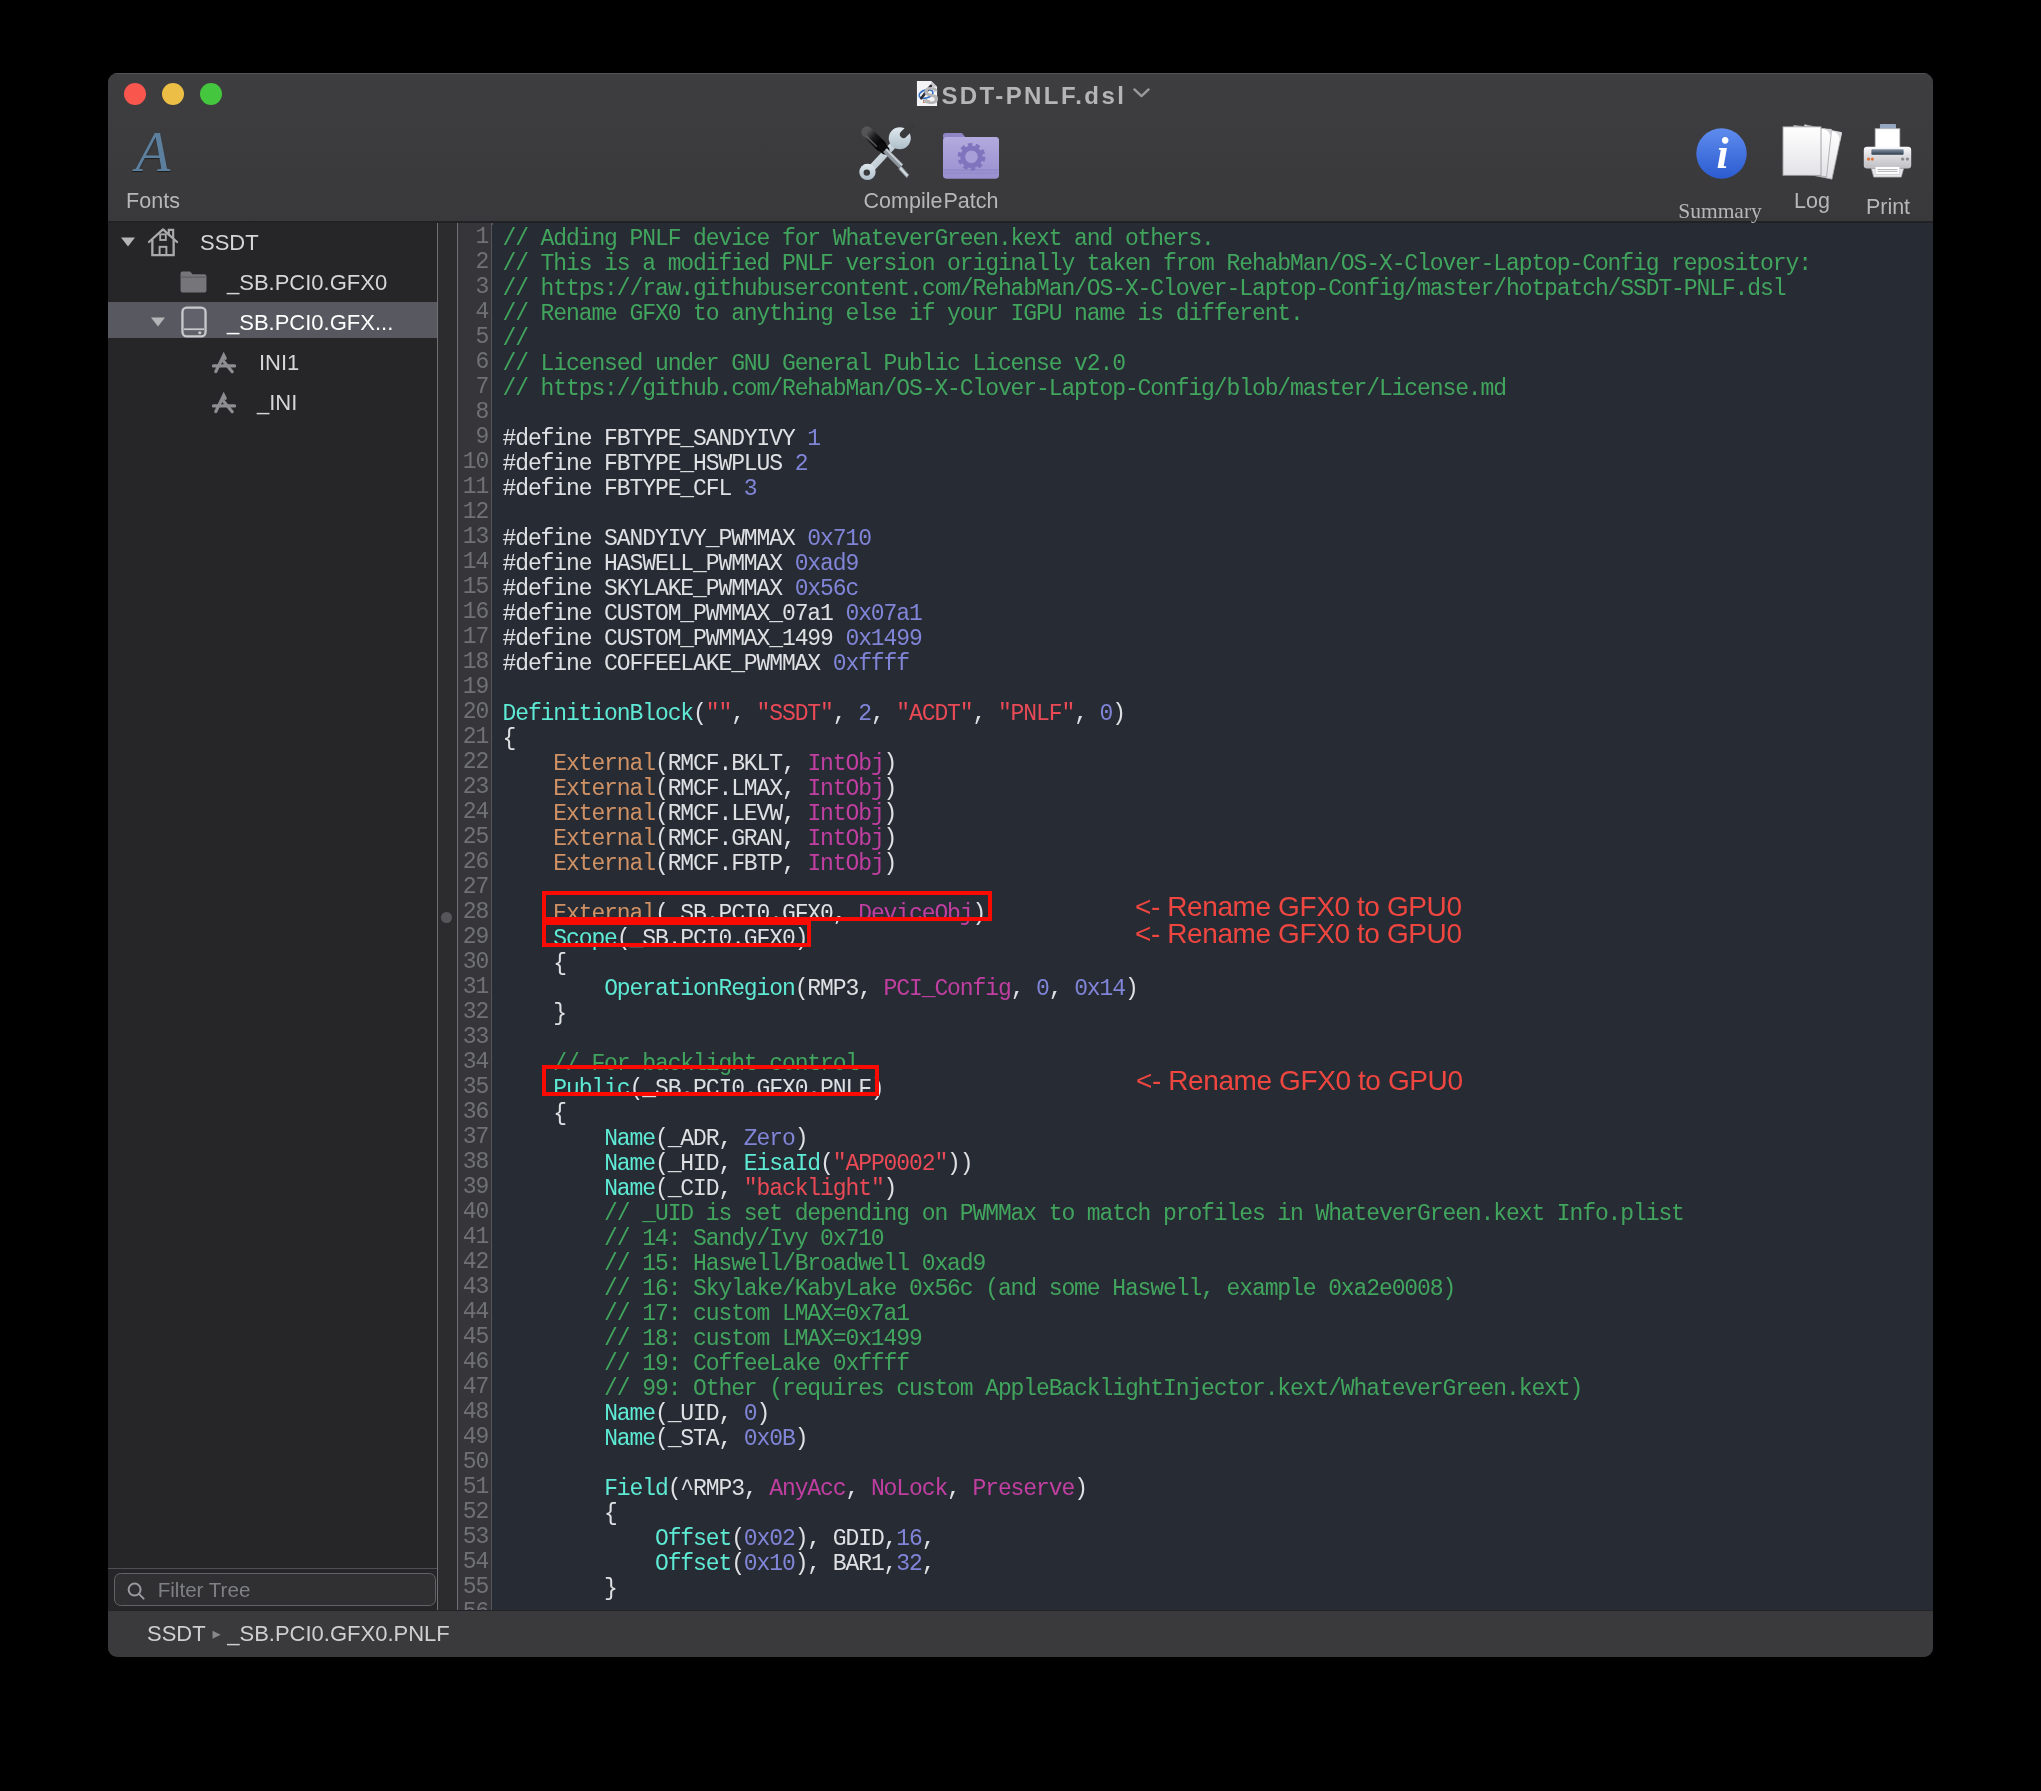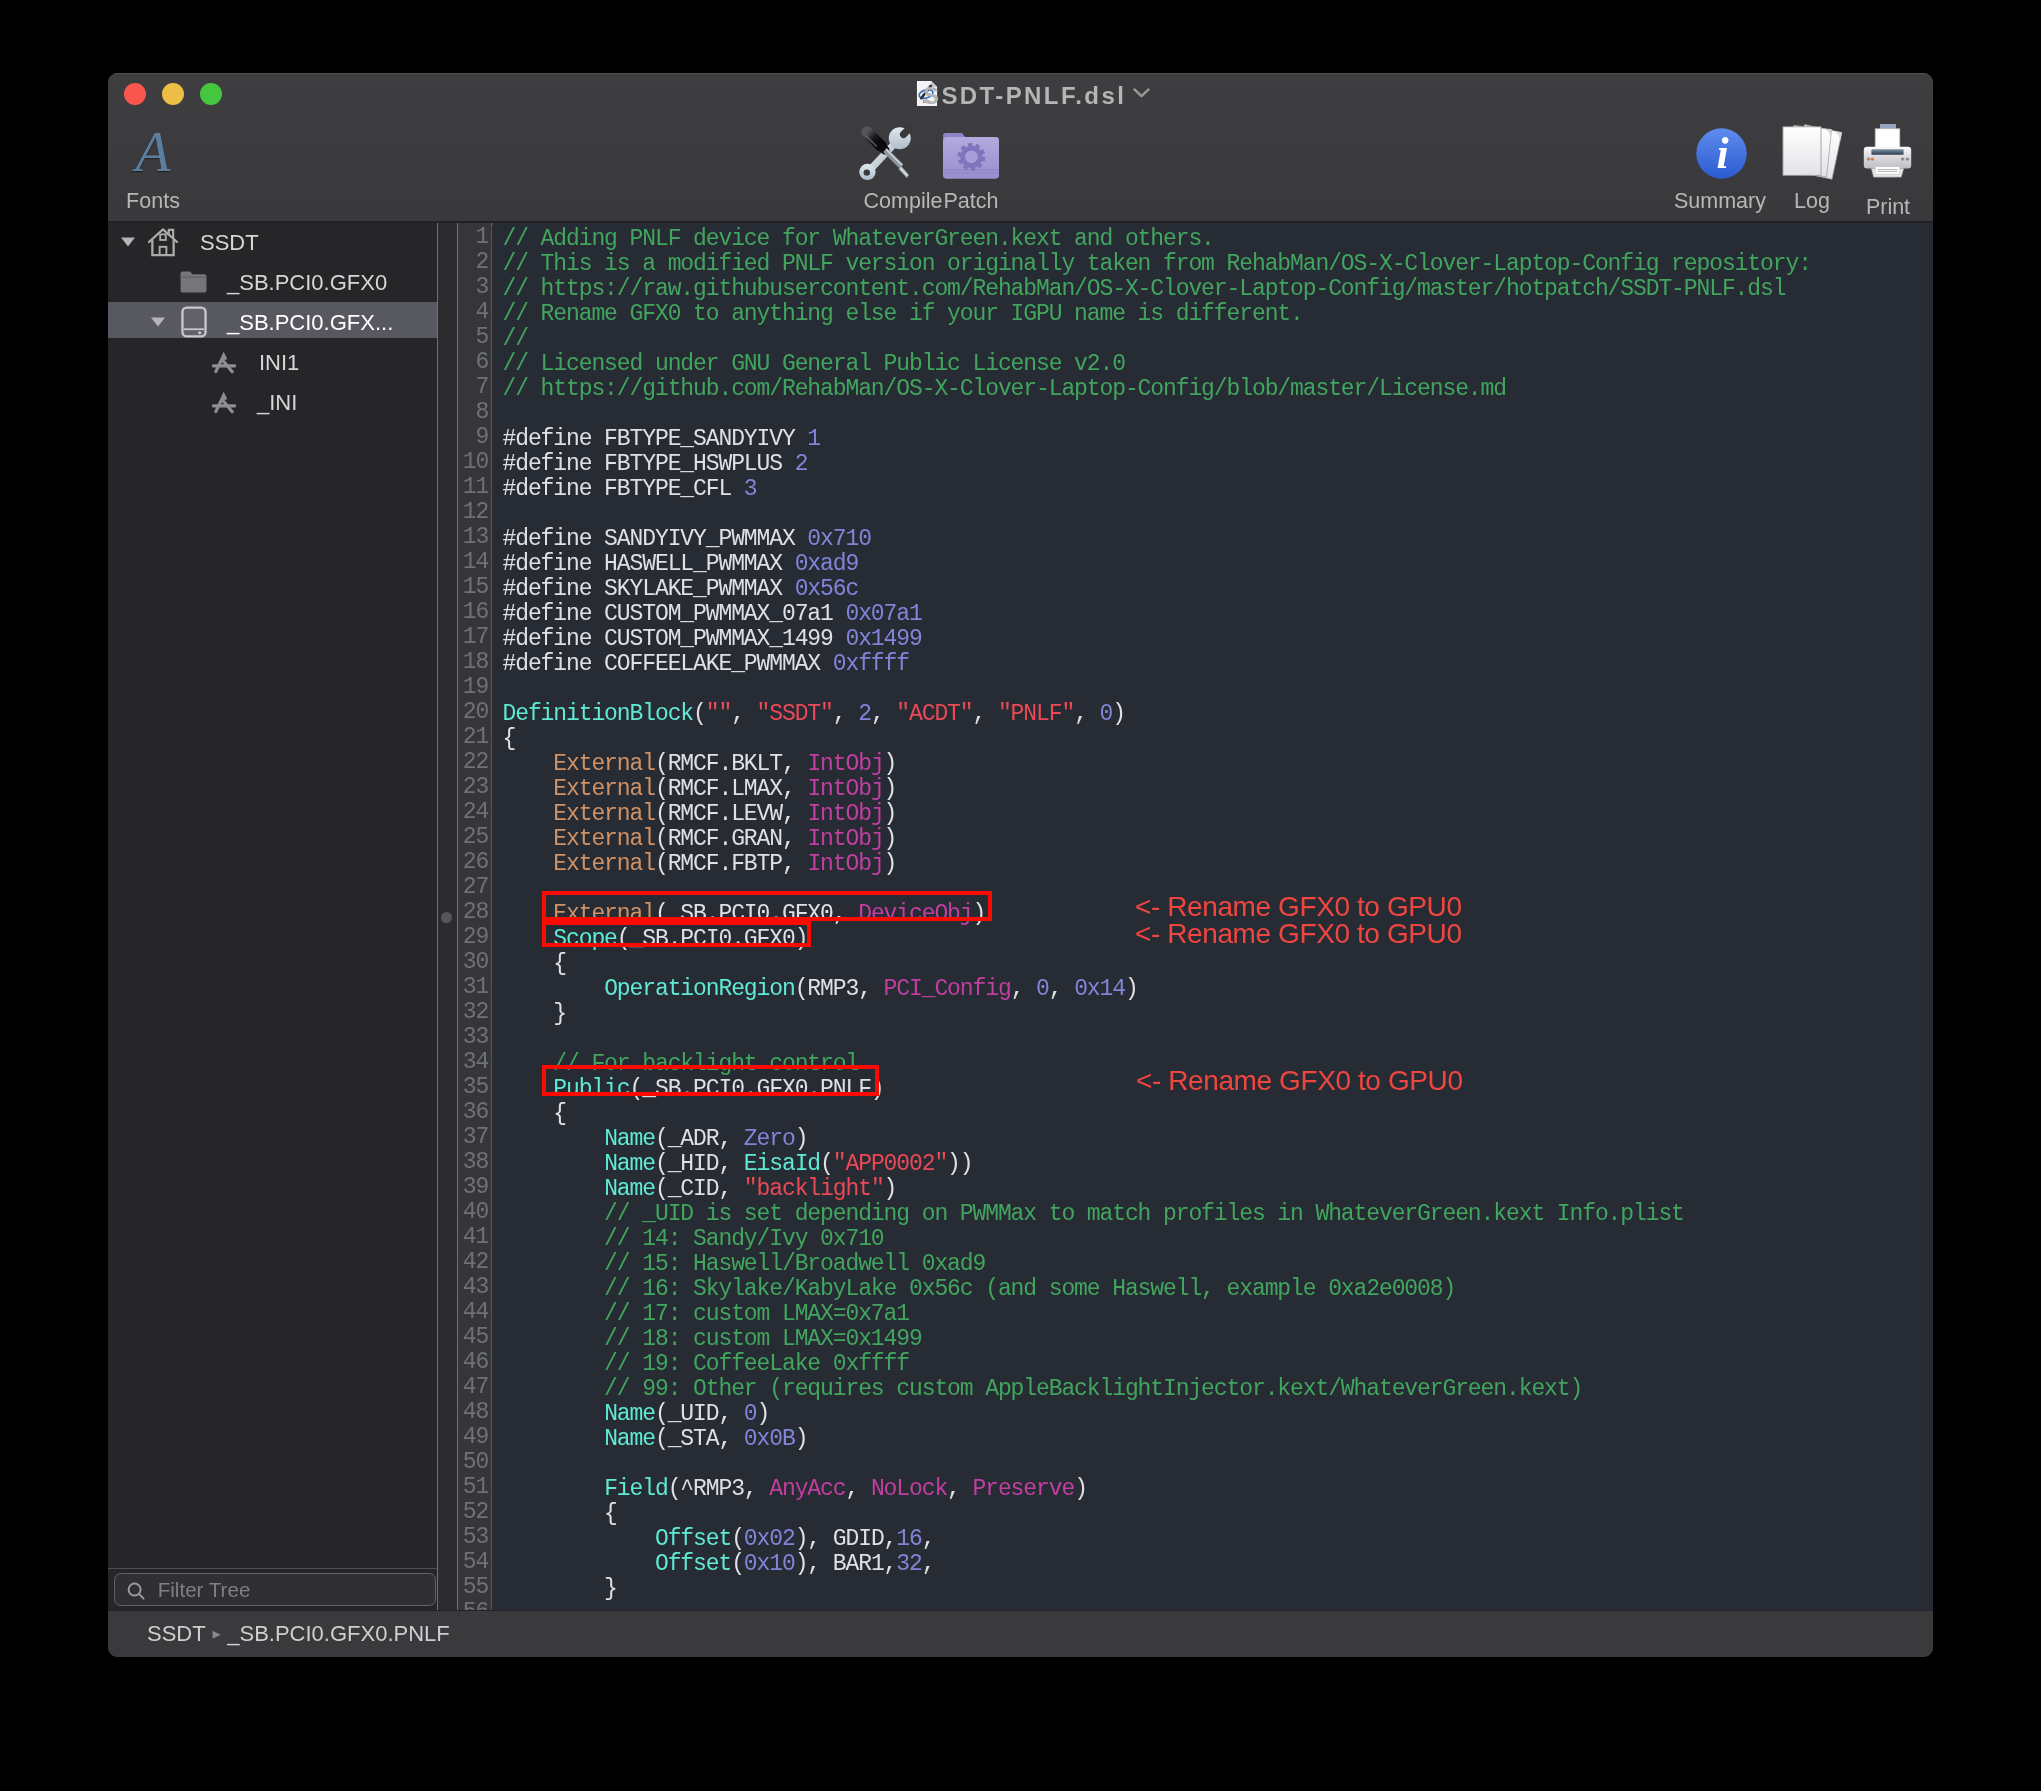--- a/index.html
+++ b/index.html
@@ -297,21 +297,21 @@
     <svg class="abs" style="left:1586px; top:53px;" width="55" height="55" viewBox="0 0 58 58">
       <defs>
           <linearGradient id="bi" x1="0" y1="0" x2="0" y2="1">
         <stop offset="0" stop-color="#5f8cee"></stop>
             <stop offset="1" stop-color="#2b5bd0"></stop>
       </linearGradient>
         </defs>
       <circle cx="29" cy="29" r="26.6" fill="url(#bi)"></circle>
       <text x="30" y="44" font-family="Liberation Serif, serif" font-style="italic" font-weight="bold" font-size="46" fill="#ffffff" text-anchor="middle">i</text>
     </svg>
-    <div class="lbl" style="left:1612px; top:117px;">Summary</div>
+    <div class="lbl" style="left:1612px; top:127px;font-family:Liberation Serif, serif;">Summary</div>
 
     <svg class="abs" style="left:1673px; top:50px;" width="61" height="59" viewBox="0 0 64 62">
       <defs>
           <linearGradient id="pg" x1="0" y1="0" x2="0" y2="1">
         <stop offset="0" stop-color="#ffffff"></stop>
             <stop offset="1" stop-color="#e3e3e7"></stop>
       </linearGradient>
         </defs>
       <g transform="rotate(12 30 54)">
           <rect x="14" y="4" width="40" height="50" fill="url(#pg)" stroke="#a8a8ac" stroke-width="0.8"></rect>

